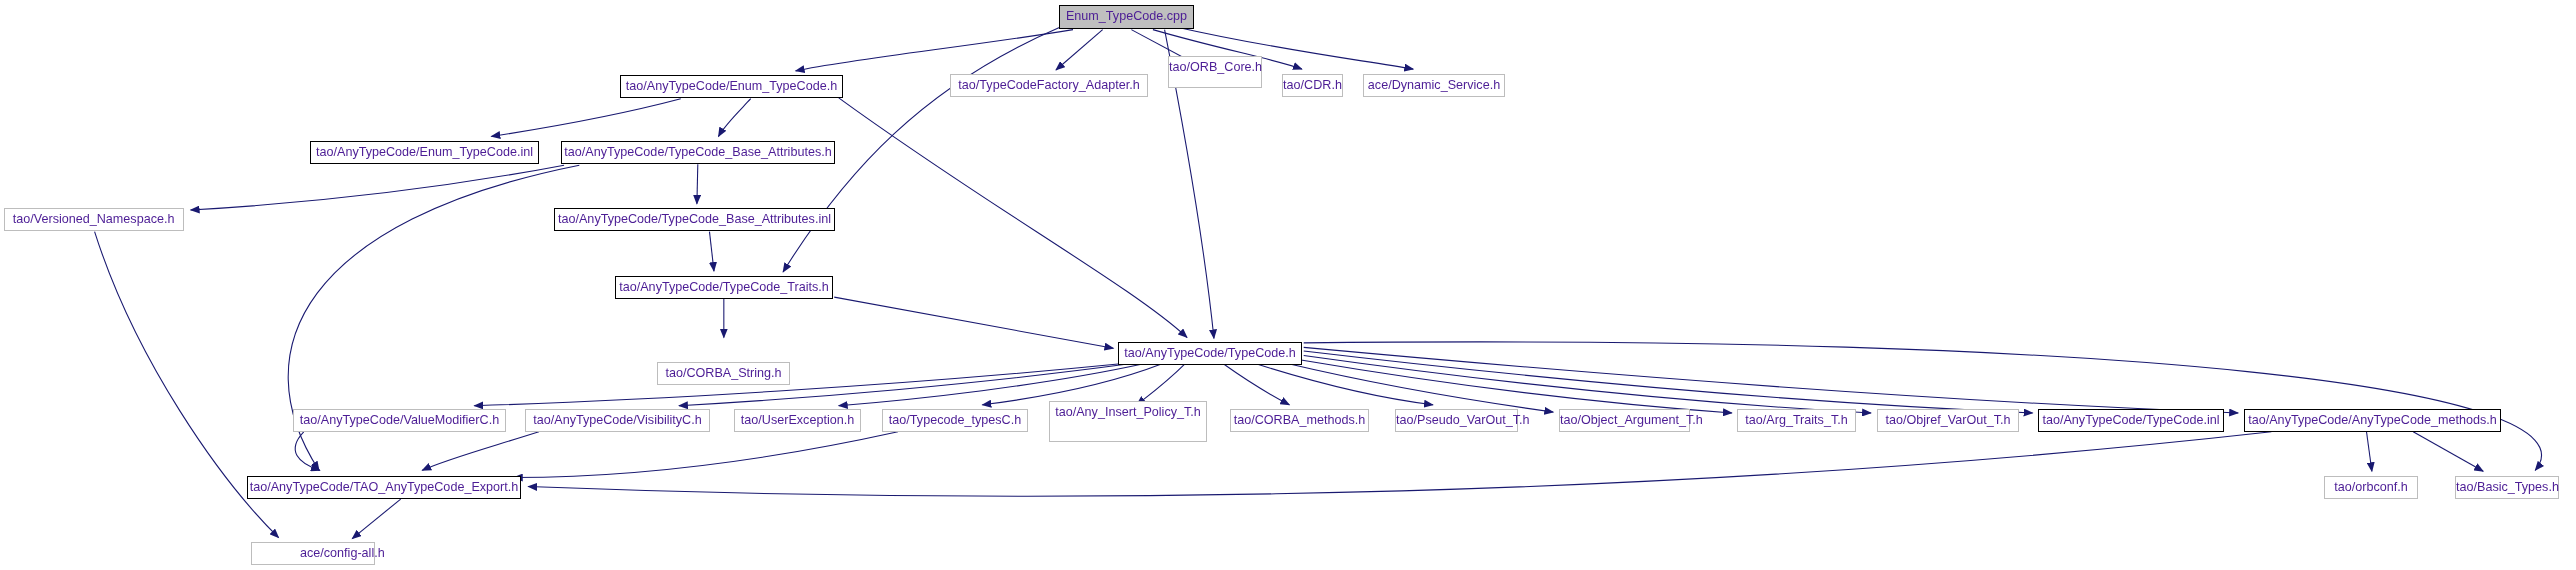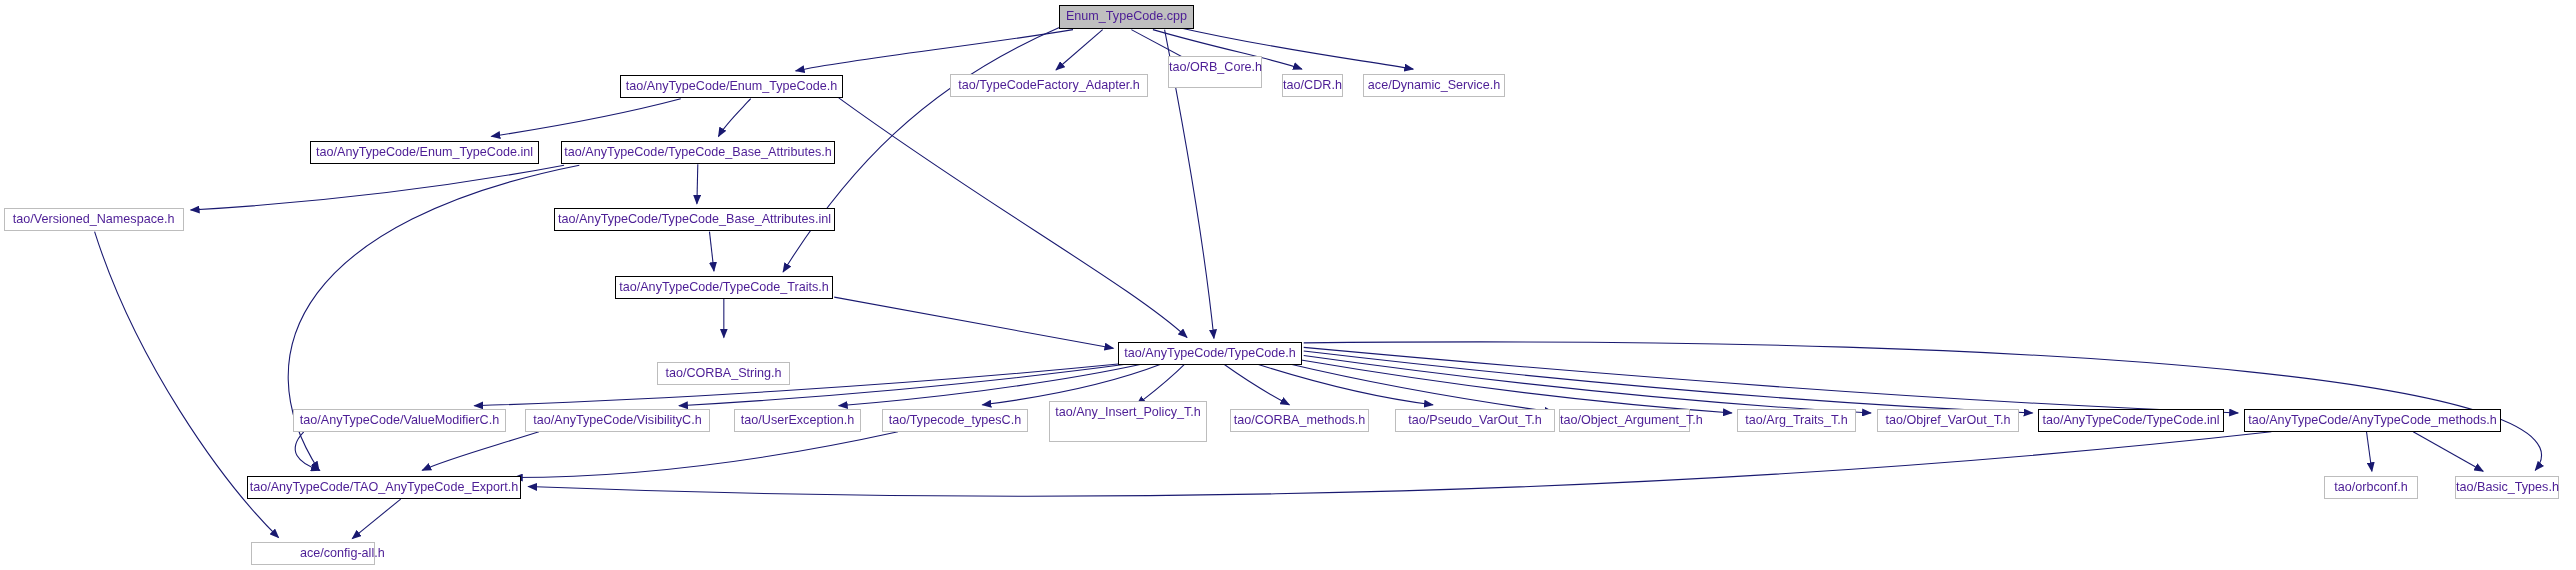--- a/index.html
+++ b/index.html
@@ -91,21 +91,21 @@
       <div class="node doc" style="left: 554px; top: 208px; width: 281px; height: 23px;">tao/AnyTypeCode/TypeCode_Base_Attributes.inl</div>
       <div class="node doc" style="left: 615px; top: 276px; width: 218px; height: 23px;">tao/AnyTypeCode/TypeCode_Traits.h</div>
       <div class="node undoc" style="left: 657px; top: 342px; width: 133px; height: 23px; margin-top: 20px;">tao/CORBA_String.h</div>
       <div class="node doc" style="left: 1118px; top: 342px; width: 184px; height: 23px;">tao/AnyTypeCode/TypeCode.h</div>
       <div class="node undoc" style="left: 293px; top: 409px; width: 213px; height: 23px;">tao/AnyTypeCode/ValueModifierC.h</div>
       <div class="node undoc" style="left: 525px; top: 409px; width: 185px; height: 23px;">tao/AnyTypeCode/VisibilityC.h</div>
       <div class="node undoc" style="left: 734px; top: 409px; width: 127px; height: 23px;">tao/UserException.h</div>
       <div class="node undoc" style="left: 882px; top: 409px; width: 146px; height: 23px;">tao/Typecode_typesC.h</div>
       <div class="node undoc" style="left: 1049px; top: 401px; width: 158px; height: 41px;">tao/Any_Insert_Policy_T.h</div>
       <div class="node undoc" style="left: 1230px; top: 409px; width: 139px; height: 23px;">tao/CORBA_methods.h</div>
-      <div class="node undoc" style="left: 1395px; top: 409px; width: 160px; height: 23px;">tao/Pseudo_VarOut_T.h</div>
+      <div class="node undoc" style="left: 1395px; top: 409px; width: 123px; height: 23px;">tao/Pseudo_VarOut_T.h</div>
       <div class="node undoc" style="left: 1559px; top: 409px; width: 131px; height: 23px;">tao/Object_Argument_T.h</div>
       <div class="node undoc" style="left: 1737px; top: 409px; width: 119px; height: 23px;">tao/Arg_Traits_T.h</div>
       <div class="node undoc" style="left: 1877px; top: 409px; width: 142px; height: 23px;">tao/Objref_VarOut_T.h</div>
       <div class="node bold" style="left: 2038px; top: 409px; width: 186px; height: 23px;">tao/AnyTypeCode/TypeCode.inl</div>
       <div class="node doc" style="left: 2244px; top: 409px; width: 257px; height: 23px;">tao/AnyTypeCode/AnyTypeCode_methods.h</div>
       <div class="node bold" style="left: 247px; top: 476px; width: 274px; height: 23px;">tao/AnyTypeCode/TAO_AnyTypeCode_Export.h</div>
       <div class="node undoc" style="left: 2324px; top: 476px; width: 94px; height: 23px;">tao/orbconf.h</div>
       <div class="node undoc" style="left: 2455px; top: 476px; width: 104px; height: 23px;">tao/Basic_Types.h</div>
       <div class="node undoc" style="left: 251px; top: 542px; width: 124px; height: 23px; padding-left: 48px;">ace/config-all.h</div>
     </div>

